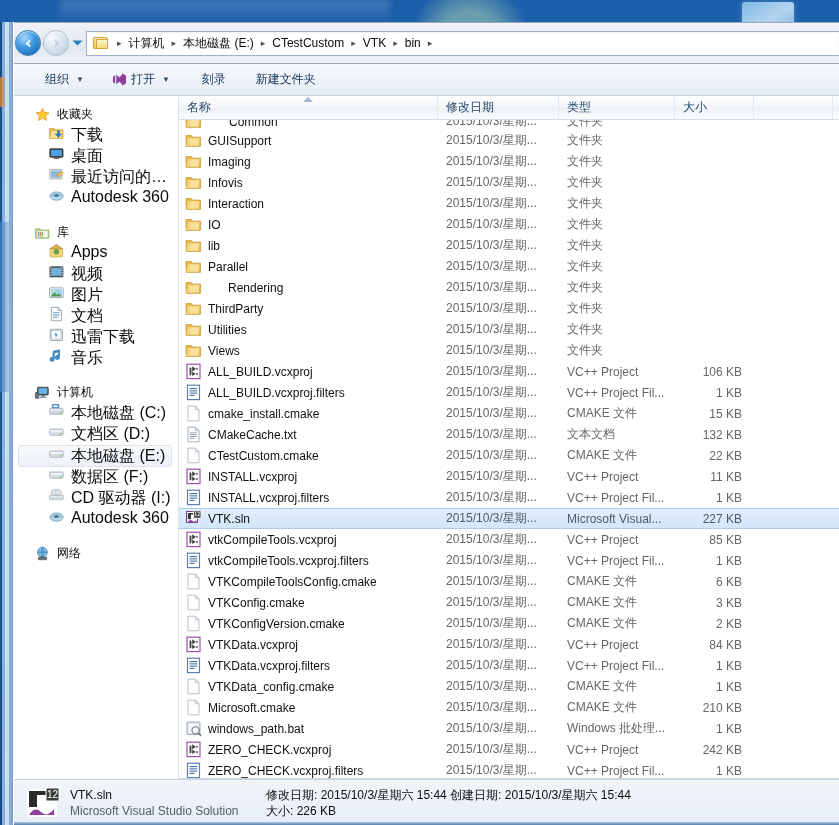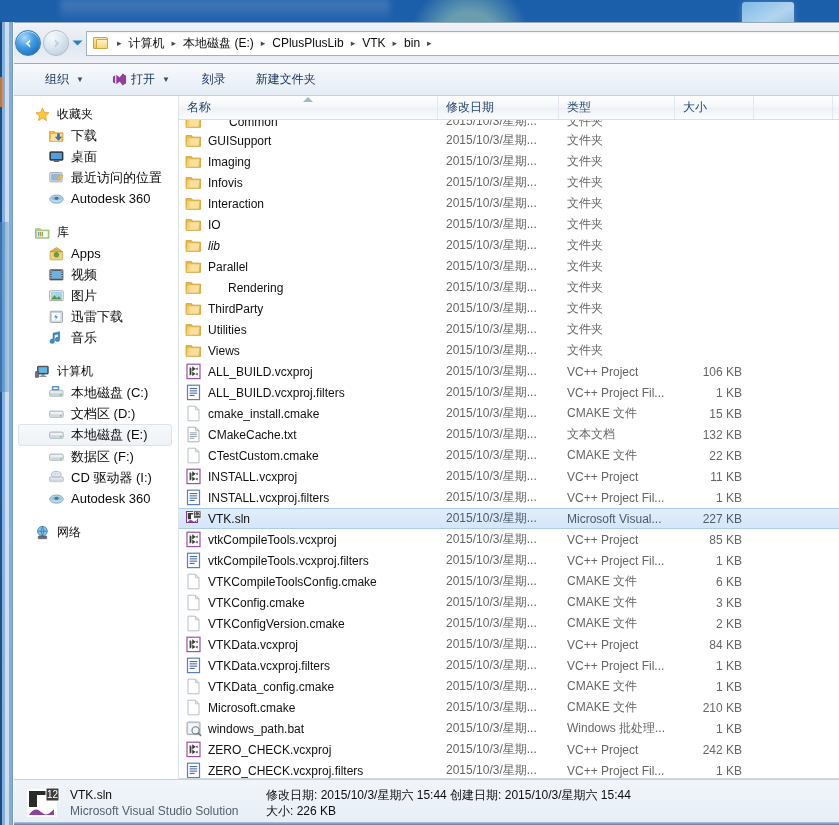--- a/index.html
+++ b/index.html
@@ -126,22 +126,22 @@
   #navpane {
     width: 165px; flex: none; background: #ffffff;
     border-right: 1px solid #dce5ee; padding-top: 8px; overflow: hidden;
   }
   .nav-group { margin-bottom: 2px; }
   .nav-head {
     display: flex; align-items: center; height: 21px; padding-left: 20px;
     font-size: 12px; color: #0a0a0a;
   }
   .nav-row {
-    display: flex; align-items: center; height: 21px; padding-left: 34px;
-    font-size: 13px; color: #0a0a0a; white-space: nowrap;
+    display: flex; height: 21px; padding-left: 34px;
+    font-size: 16px; color: #0a0a0a; white-space: nowrap;
   }
   .nav-row.selected {
     background: linear-gradient(180deg,#f7f9fb,#eef2f6);
     border: 1px solid #dbe3eb; border-radius: 3px;
     margin: 0 6px 0 4px; padding-left: 29px; height: 22px;
   }
   .nav-gap { height: 11px; }
   .nav-ico { width: 17px; height: 16px; margin-right: 6px; flex: none; }
   .nav-label { overflow: hidden; text-overflow: ellipsis; }
 
@@ -241,21 +241,21 @@
     <div id="crumbbox">
       <div class="crumb-folder">
         <div class="bk"></div>
           <div class="fr"></div>
       </div>
       <span class="crumb-sep">▸</span>
       <span class="crumb">计算机</span>
       <span class="crumb-sep">▸</span>
       <span class="crumb">本地磁盘 (E:)</span>
       <span class="crumb-sep">▸</span>
-      <span class="crumb">CPlusPlusLib</span>
+      <span class="crumb">CTestCustom</span>
       <span class="crumb-sep">▸</span>
       <span class="crumb">VTK</span>
       <span class="crumb-sep">▸</span>
       <span class="crumb">bin</span>
       <span class="crumb-sep">▸</span>
     </div>
   </div>
 
   <div id="toolbar">
     <div class="tb-item">
@@ -363,20 +363,33 @@
           <svg class="nav-ico" viewBox="0 0 17 17">
               <rect x="1.2" y="3" width="14.4" height="10.4" rx=".6" fill="#ffffff" stroke="#8d99a5" stroke-width=".9"></rect>
        <rect x="2.5" y="4.2" width="11.8" height="8" fill="#9ed6f0"></rect>
        <circle cx="5.4" cy="6.6" r="1.2" fill="#ffe268"></circle>
        <path d="M2.5 12.2 L6.4 7.6 L9 10.6 L11 8.8 L14.3 12.2 Z" fill="#4f9a4c"></path>
             </svg>
           <span class="nav-label">图片</span>
         </div>
           <div class="nav-row">
           <svg class="nav-ico" viewBox="0 0 17 17">
+              <path d="M3 1.4 h7.2 l3.5 3.5 v10.8 H3 Z" fill="#ffffff" stroke="#8d99a5" stroke-width=".9"></path>
+       <path d="M10.2 1.4 v3.5 h3.5 Z" fill="#dce3e9" stroke="#8d99a5" stroke-width=".7"></path>
+       <g fill="#6f9fd0">
+                <rect x="4.8" y="6.6" width="6.8" height=".9"></rect>
+                <rect x="4.8" y="8.4" width="6.8" height=".9"></rect>
+       <rect x="4.8" y="10.2" width="6.8" height=".9"></rect>
+                <rect x="4.8" y="12" width="4.4" height=".9"></rect>
+              </g>
+            </svg>
+          <span class="nav-label">文档</span>
+        </div>
+          <div class="nav-row">
+          <svg class="nav-ico" viewBox="0 0 17 17">
               <rect x="1.8" y="2.4" width="13" height="12" rx="1" fill="#e7edf3" stroke="#8d99a5" stroke-width=".9"></rect>
        <rect x="3.4" y="4" width="9.8" height="8.8" fill="#ffffff" stroke="#a9b4bf" stroke-width=".6"></rect>
        <path d="M8.4 5 l-2.4 4.1 h2 l-.8 3 l2.8 -4.3 h-2 Z" fill="#3b8fd6"></path>
             </svg>
           <span class="nav-label">迅雷下载</span>
         </div>
           <div class="nav-row">
           <svg class="nav-ico" viewBox="0 0 17 17">
               <path d="M11.8 1.8 v8.1 a2.3 2.3 0 1 1 -1.4 -2.1 V4.2 L6.2 5.3 v6.6 a2.3 2.3 0 1 1 -1.4 -2.1 V3.4 Z" fill="#3f8fd0" stroke="#2a6ba3" stroke-width=".6"></path>
             </svg>
@@ -556,21 +569,21 @@
        <path d="M2.6 5.8 H15 l-1.1 8.3 H1.5 Z" fill="#fbe09a" stroke="#d3ab45" stroke-width=".6"></path>
        <path d="M2.6 5.8 h2.1 v8.3 H1.5 Z" fill="#f5d078"></path>
               </svg>
         <span>IO</span>
       </div>
       <div class="cell-date" style="width:121px;">2015/10/3/星期...</div>
       <div class="cell-type" style="width:116px;">文件夹</div>
       <div class="cell-size" style="width:79px;"></div>
     </div>
           <div class="row">
-      <div class="cell-name" style="width:259px;font-style:italic;">
+      <div class="cell-name" style="width:259px;">
         <svg class="ficon" viewBox="0 0 17 17">
                 <path d="M1 3.5 h5.4 l1.3 1.6 H15.6 v9.2 H1 Z" fill="#e8b843" stroke="#c79b2f" stroke-width=".7"></path>
        <path d="M2.6 5.8 H15 l-1.1 8.3 H1.5 Z" fill="#fbe09a" stroke="#d3ab45" stroke-width=".6"></path>
        <path d="M2.6 5.8 h2.1 v8.3 H1.5 Z" fill="#f5d078"></path>
               </svg>
         <span>lib</span>
       </div>
       <div class="cell-date" style="width:121px;">2015/10/3/星期...</div>
       <div class="cell-type" style="width:116px;">文件夹</div>
       <div class="cell-size" style="width:79px;"></div>

